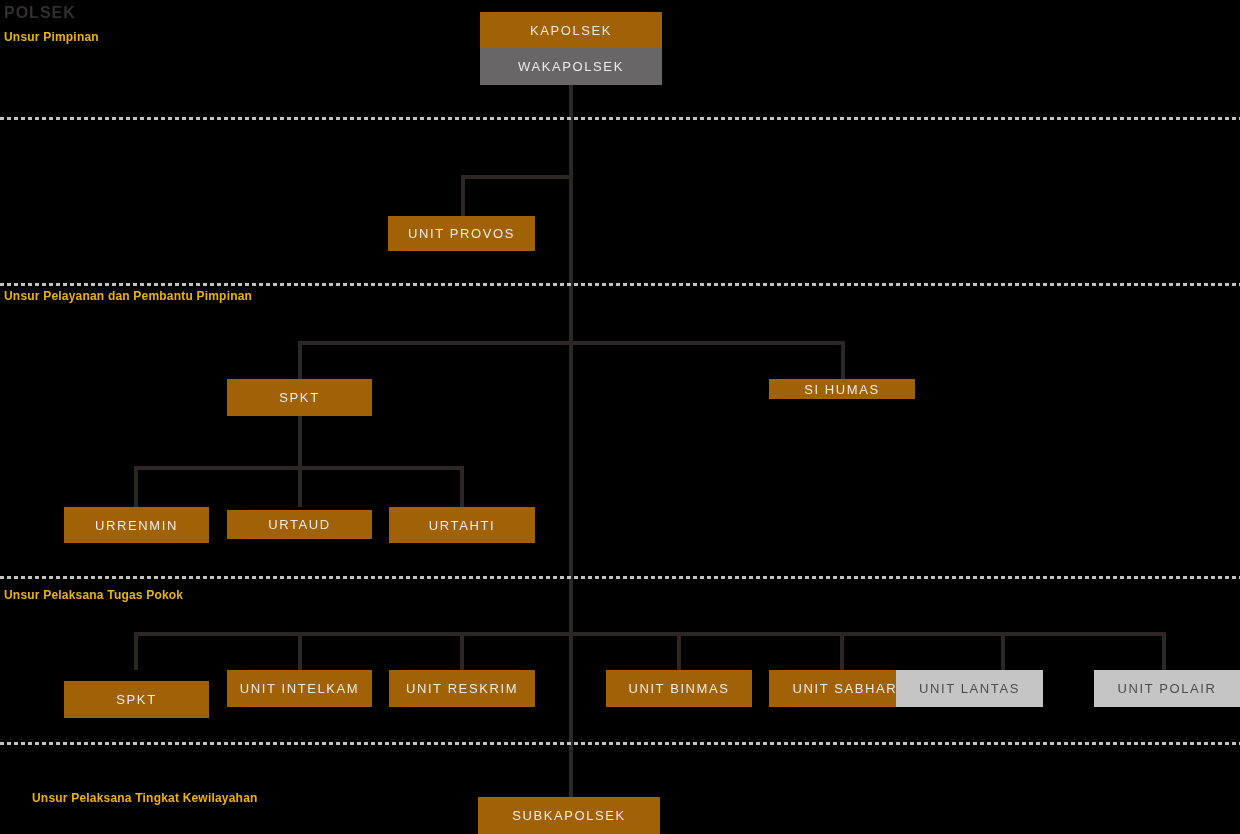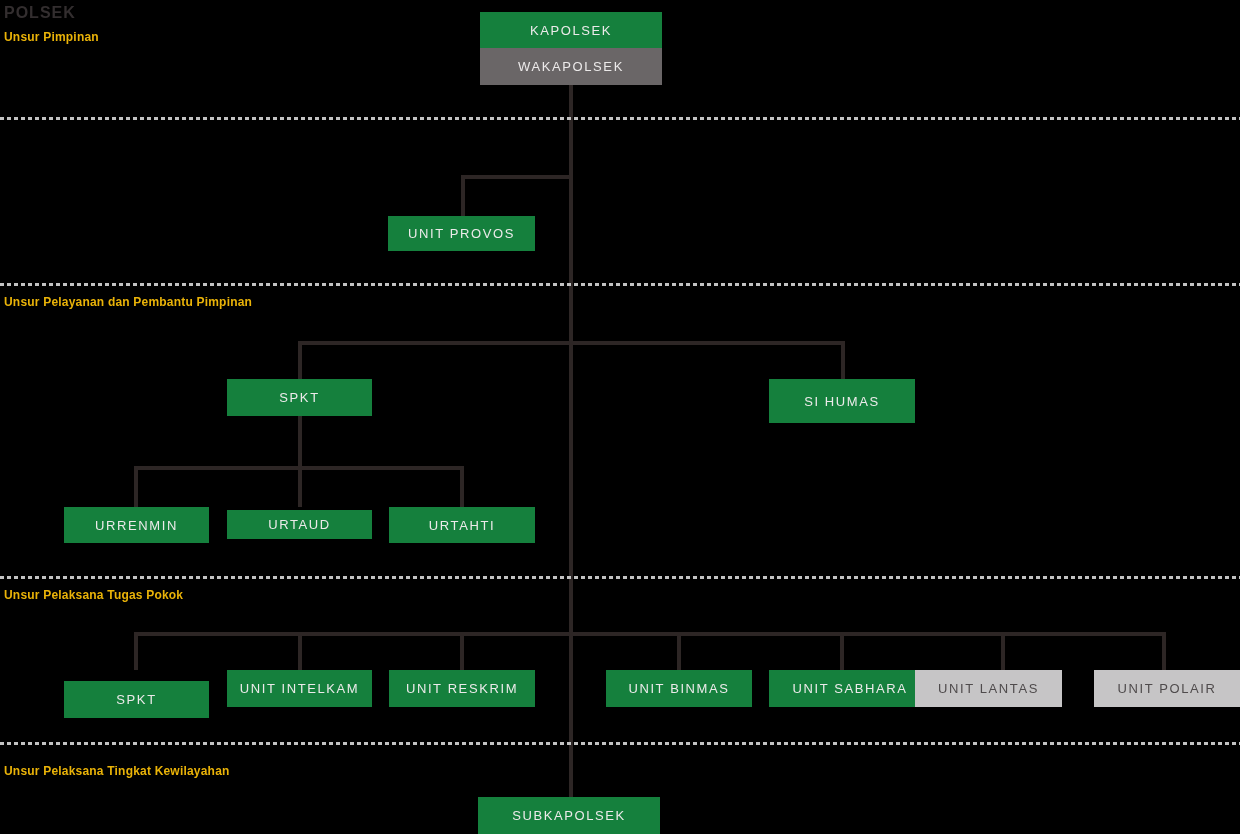--- a/index.html
+++ b/index.html
@@ -16,36 +16,36 @@
     letter-spacing:0.2px;color:#eab308;line-height:16px;white-space:nowrap;
   }
   .divider{
     position:absolute;left:0;width:1240px;height:3px;
     background:repeating-linear-gradient(90deg,#c2c2c2 0 4px,transparent 4px 7px);
     z-index:3;
   }
   .vline,.hline{position:absolute;background:#2d2625;z-index:1;}
   .node{
     position:absolute;display:flex;align-items:center;justify-content:center;
-    background:#15803d;color:#eceaea;font-size:13px;letter-spacing:1.6px;
+    background:#a16207;color:#eceaea;font-size:13px;letter-spacing:1.6px;
     white-space:nowrap;z-index:2;
   }
   .node.gray{background:#6a6667;}
   .node.light{background:#c6c5c6;color:#4f4b4c;}
 </style>
 </head>
 <body>
 
 <div id="stage">
 
   <div class="page-title">POLSEK</div>
   <div class="section-label" style="top:29px;">Unsur Pimpinan</div>
-  <div class="section-label" style="top:294px;">Unsur Pelayanan dan Pembantu Pimpinan</div>
+  <div class="section-label" style="top:288px;">Unsur Pelayanan dan Pembantu Pimpinan</div>
   <div class="section-label" style="top:587px;">Unsur Pelaksana Tugas Pokok</div>
-  <div class="section-label" style="top:763px;">Unsur Pelaksana Tingkat Kewilayahan</div>
+  <div class="section-label" style="top:790px;margin-left:28px;">Unsur Pelaksana Tingkat Kewilayahan</div>
 
   <div class="divider" style="top:117px;"></div>
   <div class="divider" style="top:283px;"></div>
   <div class="divider" style="top:576px;"></div>
   <div class="divider" style="top:742px;"></div>
 
   <div class="vline" style="left:569px;top:85px;width:4px;height:712px;"></div>
 
   <div class="hline" style="left:461px;top:175px;width:112px;height:4px;"></div>
   <div class="vline" style="left:461px;top:175px;width:4px;height:41px;"></div>
@@ -67,29 +67,29 @@
   <div class="vline" style="left:840px;top:632px;width:4px;height:38px;"></div>
   <div class="vline" style="left:1001px;top:632px;width:4px;height:38px;"></div>
   <div class="vline" style="left:1162px;top:632px;width:4px;height:38px;"></div>
 
   <div class="node" style="left:480px;top:12px;width:182px;height:36px;">KAPOLSEK</div>
   <div class="node gray" style="left:480px;top:48px;width:182px;height:37px;">WAKAPOLSEK</div>
 
   <div class="node" style="left:388px;top:216px;width:147px;height:35px;">UNIT PROVOS</div>
 
   <div class="node" style="left:227px;top:379px;width:145px;height:37px;">SPKT</div>
-  <div class="node" style="left:769px;top:379px;width:146px;height:44px;">SI HUMAS</div>
+  <div class="node" style="left:769px;top:379px;width:146px;height:20px;">SI HUMAS</div>
 
   <div class="node" style="left:64px;top:507px;width:145px;height:36px;">URRENMIN</div>
   <div class="node" style="left:227px;top:510px;width:145px;height:29px;">URTAUD</div>
   <div class="node" style="left:389px;top:507px;width:146px;height:36px;">URTAHTI</div>
 
   <div class="node" style="left:64px;top:670px;width:145px;height:37px;margin-top:11px;">SPKT</div>
   <div class="node" style="left:227px;top:670px;width:145px;height:37px;">UNIT INTELKAM</div>
   <div class="node" style="left:389px;top:670px;width:146px;height:37px;">UNIT RESKRIM</div>
   <div class="node" style="left:606px;top:670px;width:146px;height:37px;">UNIT BINMAS</div>
   <div class="node" style="left:769px;top:670px;width:162px;height:37px;">UNIT SABHARA</div>
-  <div class="node light" style="left:915px;top:670px;width:147px;height:37px;">UNIT LANTAS</div>
+  <div class="node light" style="left:896px;top:670px;width:147px;height:37px;">UNIT LANTAS</div>
   <div class="node light" style="left:1094px;top:670px;width:146px;height:37px;">UNIT POLAIR</div>
 
   <div class="node" style="left:478px;top:797px;width:182px;height:37px;">SUBKAPOLSEK</div>
 
 </div>
 
 </body></html>

